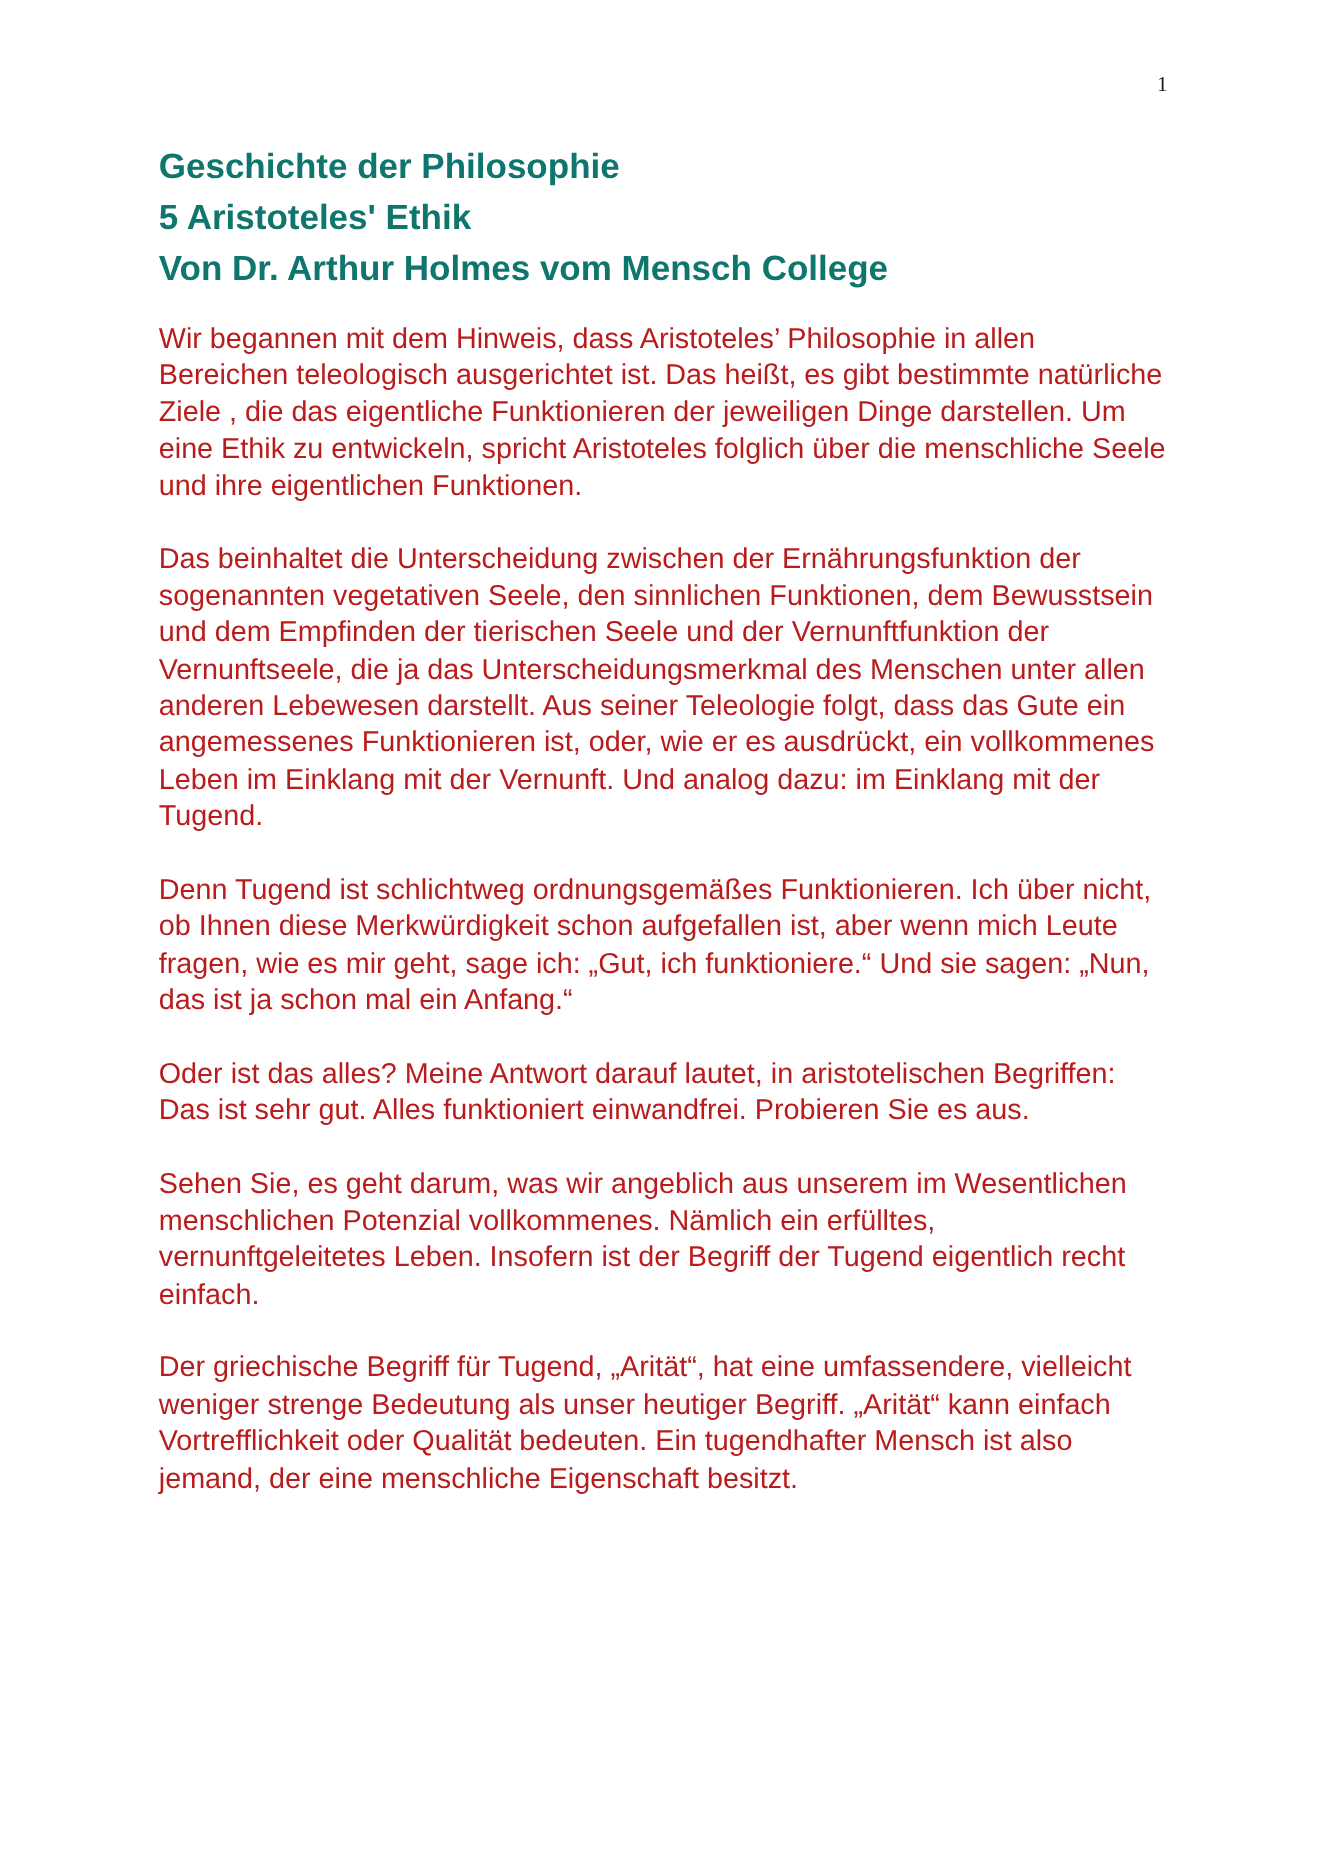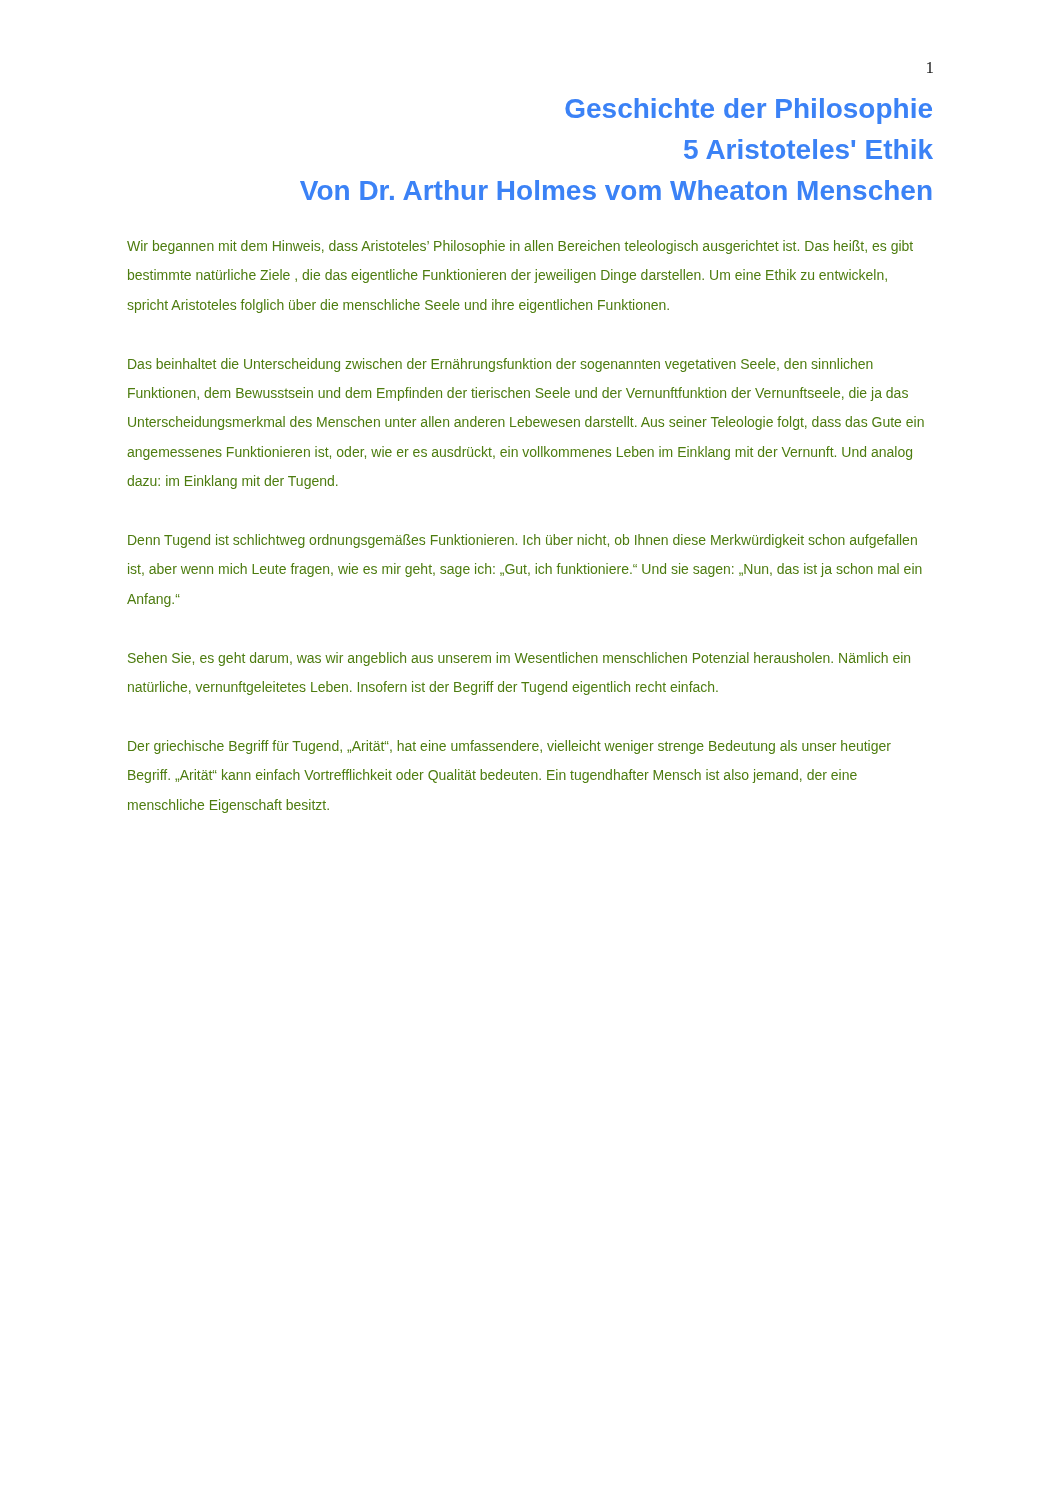--- a/index.html
+++ b/index.html
@@ -23,55 +23,56 @@
     font-size: 17px;
     color: #1a1a1a;
   }
   .content {
     position: absolute;
     top: 0;
     left: 127px;
     width: 806px;
   }
   .doc-title {
-    margin-top: 88px;
-    text-align: right;
+    margin-top: 112px;
+    text-align: left;
     font-weight: bold;
     font-size: 28px;
     line-height: 41px;
-    color: #3b82f6;
+    color: #0f766e;
   }
   .body-text {
     margin-top: 21px;
   }
   .body-text p {
-    font-size: 14px;
+    font-size: 23px;
     line-height: 29.4px;
     margin-bottom: 29.4px;
-    color: #4d7c0f;
+    color: #b91c1c;
   }
 </style>
 </head>
 <body>
 
 <div class="page">
 
   <div class="page-number">1</div>
 
   <div class="content">
 
     <div class="doc-title">
       <div>Geschichte der Philosophie</div>
       <div>5 Aristoteles' Ethik</div>
-      <div>Von Dr. Arthur Holmes vom Wheaton Menschen</div>
+      <div>Von Dr. Arthur Holmes vom Mensch College</div>
     </div>
 
     <div class="body-text">
       <p>Wir begannen mit dem Hinweis, dass Aristoteles’ Philosophie in allen Bereichen teleologisch ausgerichtet ist. Das heißt, es gibt bestimmte natürliche Ziele , die das eigentliche Funktionieren der jeweiligen Dinge darstellen. Um eine Ethik zu entwickeln, spricht Aristoteles folglich über die menschliche Seele und ihre eigentlichen Funktionen.</p>
       <p>Das beinhaltet die Unterscheidung zwischen der Ernährungsfunktion der sogenannten vegetativen Seele, den sinnlichen Funktionen, dem Bewusstsein und dem Empfinden der tierischen Seele und der Vernunftfunktion der Vernunftseele, die ja das Unterscheidungsmerkmal des Menschen unter allen anderen Lebewesen darstellt. Aus seiner Teleologie folgt, dass das Gute ein angemessenes Funktionieren ist, oder, wie er es ausdrückt, ein vollkommenes Leben im Einklang mit der Vernunft. Und analog dazu: im Einklang mit der Tugend.</p>
       <p>Denn Tugend ist schlichtweg ordnungsgemäßes Funktionieren. Ich über nicht, ob Ihnen diese Merkwürdigkeit schon aufgefallen ist, aber wenn mich Leute fragen, wie es mir geht, sage ich: „Gut, ich funktioniere.“ Und sie sagen: „Nun, das ist ja schon mal ein Anfang.“</p>
-      <p>Sehen Sie, es geht darum, was wir angeblich aus unserem im Wesentlichen menschlichen Potenzial herausholen. Nämlich ein natürliche, vernunftgeleitetes Leben. Insofern ist der Begriff der Tugend eigentlich recht einfach.</p>
+      <p>Oder ist das alles? Meine Antwort darauf lautet, in aristotelischen Begriffen: Das ist sehr gut. Alles funktioniert einwandfrei. Probieren Sie es aus.</p>
+      <p>Sehen Sie, es geht darum, was wir angeblich aus unserem im Wesentlichen menschlichen Potenzial vollkommenes. Nämlich ein erfülltes, vernunftgeleitetes Leben. Insofern ist der Begriff der Tugend eigentlich recht einfach.</p>
       <p>Der griechische Begriff für Tugend, „Arität“, hat eine umfassendere, vielleicht weniger strenge Bedeutung als unser heutiger Begriff. „Arität“ kann einfach Vortrefflichkeit oder Qualität bedeuten. Ein tugendhafter Mensch ist also jemand, der eine menschliche Eigenschaft besitzt.</p>
     </div>
 
   </div>
 
 </div>
 
 </body></html>

